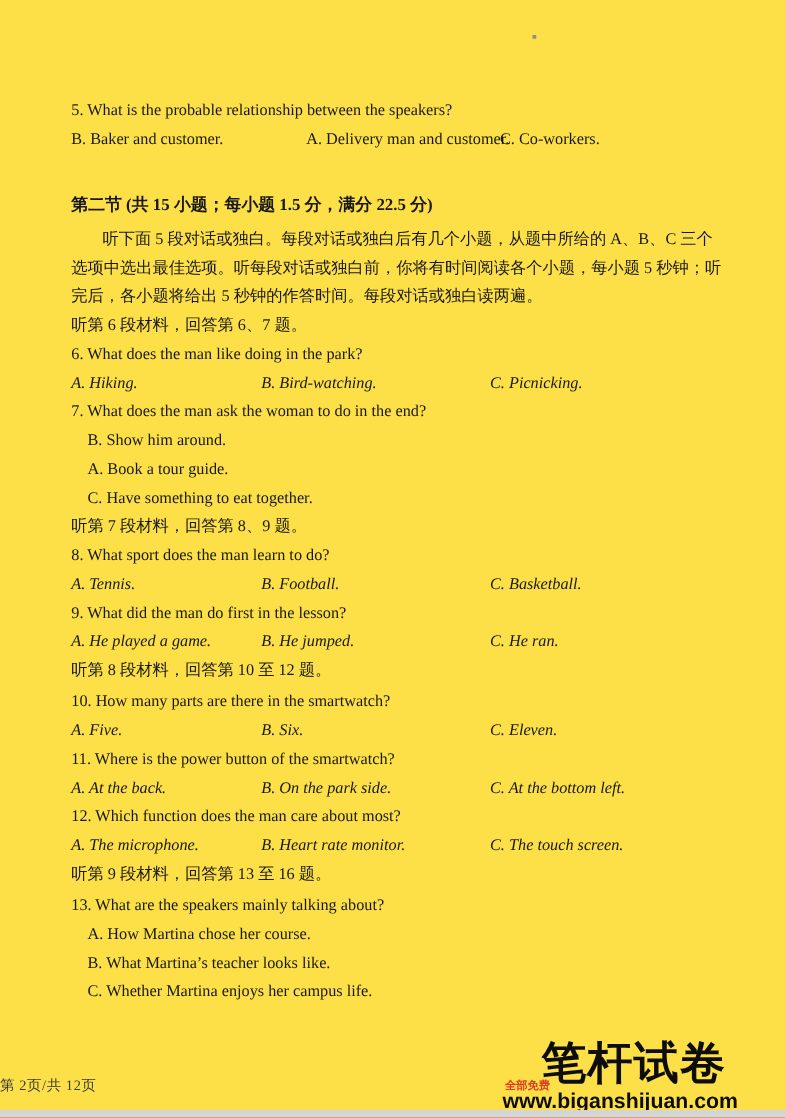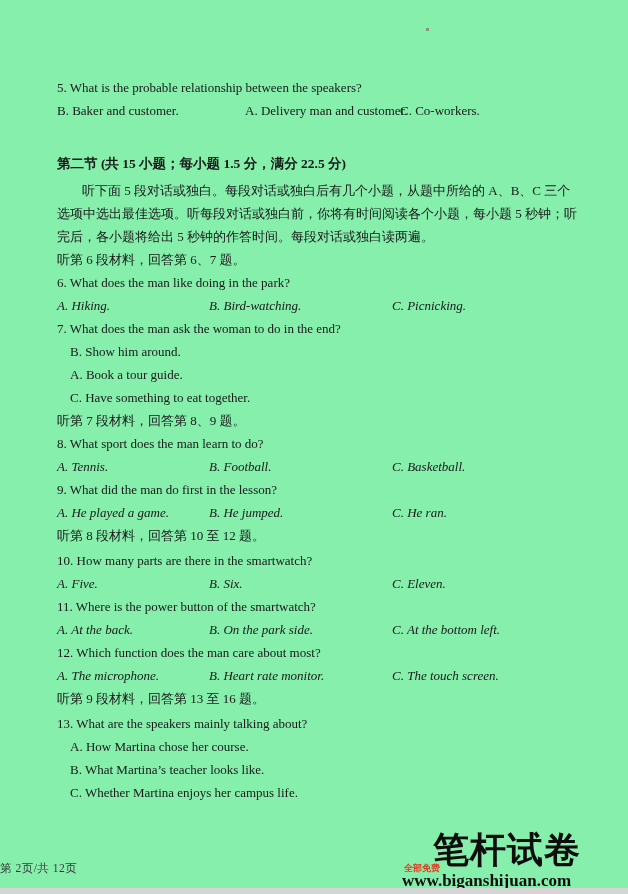--- a/index.html
+++ b/index.html
@@ -1,20 +1,20 @@
 <!DOCTYPE html>
 <html><head>
 <meta charset="utf-8">
 <style>
   html, body { margin:0; padding:0; background:#888; }
   .page {
     position:relative;
     width:628px; height:894px;
     margin:0 auto;
-    background:#86efac;
+    background:#fde047;
     font-family:"Liberation Serif","DejaVu Serif",serif;
     color:#181818;
     overflow:hidden;
   }
   .content {
     position:absolute; top:76px; left:57px; right:30px;
   }
   .content p, .content div { margin:0; }
   .line {
     font-size:13px;
@@ -62,21 +62,21 @@
   }
   .logo-tagline {
     position:absolute; left:2px; top:33px;
     font-family:Liberation Mono, monospace;
     font-weight:bold;
     font-size:9px; line-height:9px;
     white-space:nowrap;
   }
   .logo-url {
     position:absolute; left:0px; top:40px;
-    font-family:Liberation Serif, serif;
+    font-family:Liberation Sans, sans-serif;
     font-weight:bold;
     font-size:17px; line-height:17px;
     color:#0d0d0d;
     white-space:nowrap;
   }
   .bottom-bar {
     position:absolute; left:0; right:0; top:888px; height:6px;
     background:#d5d5d5;
   }
 </style>

